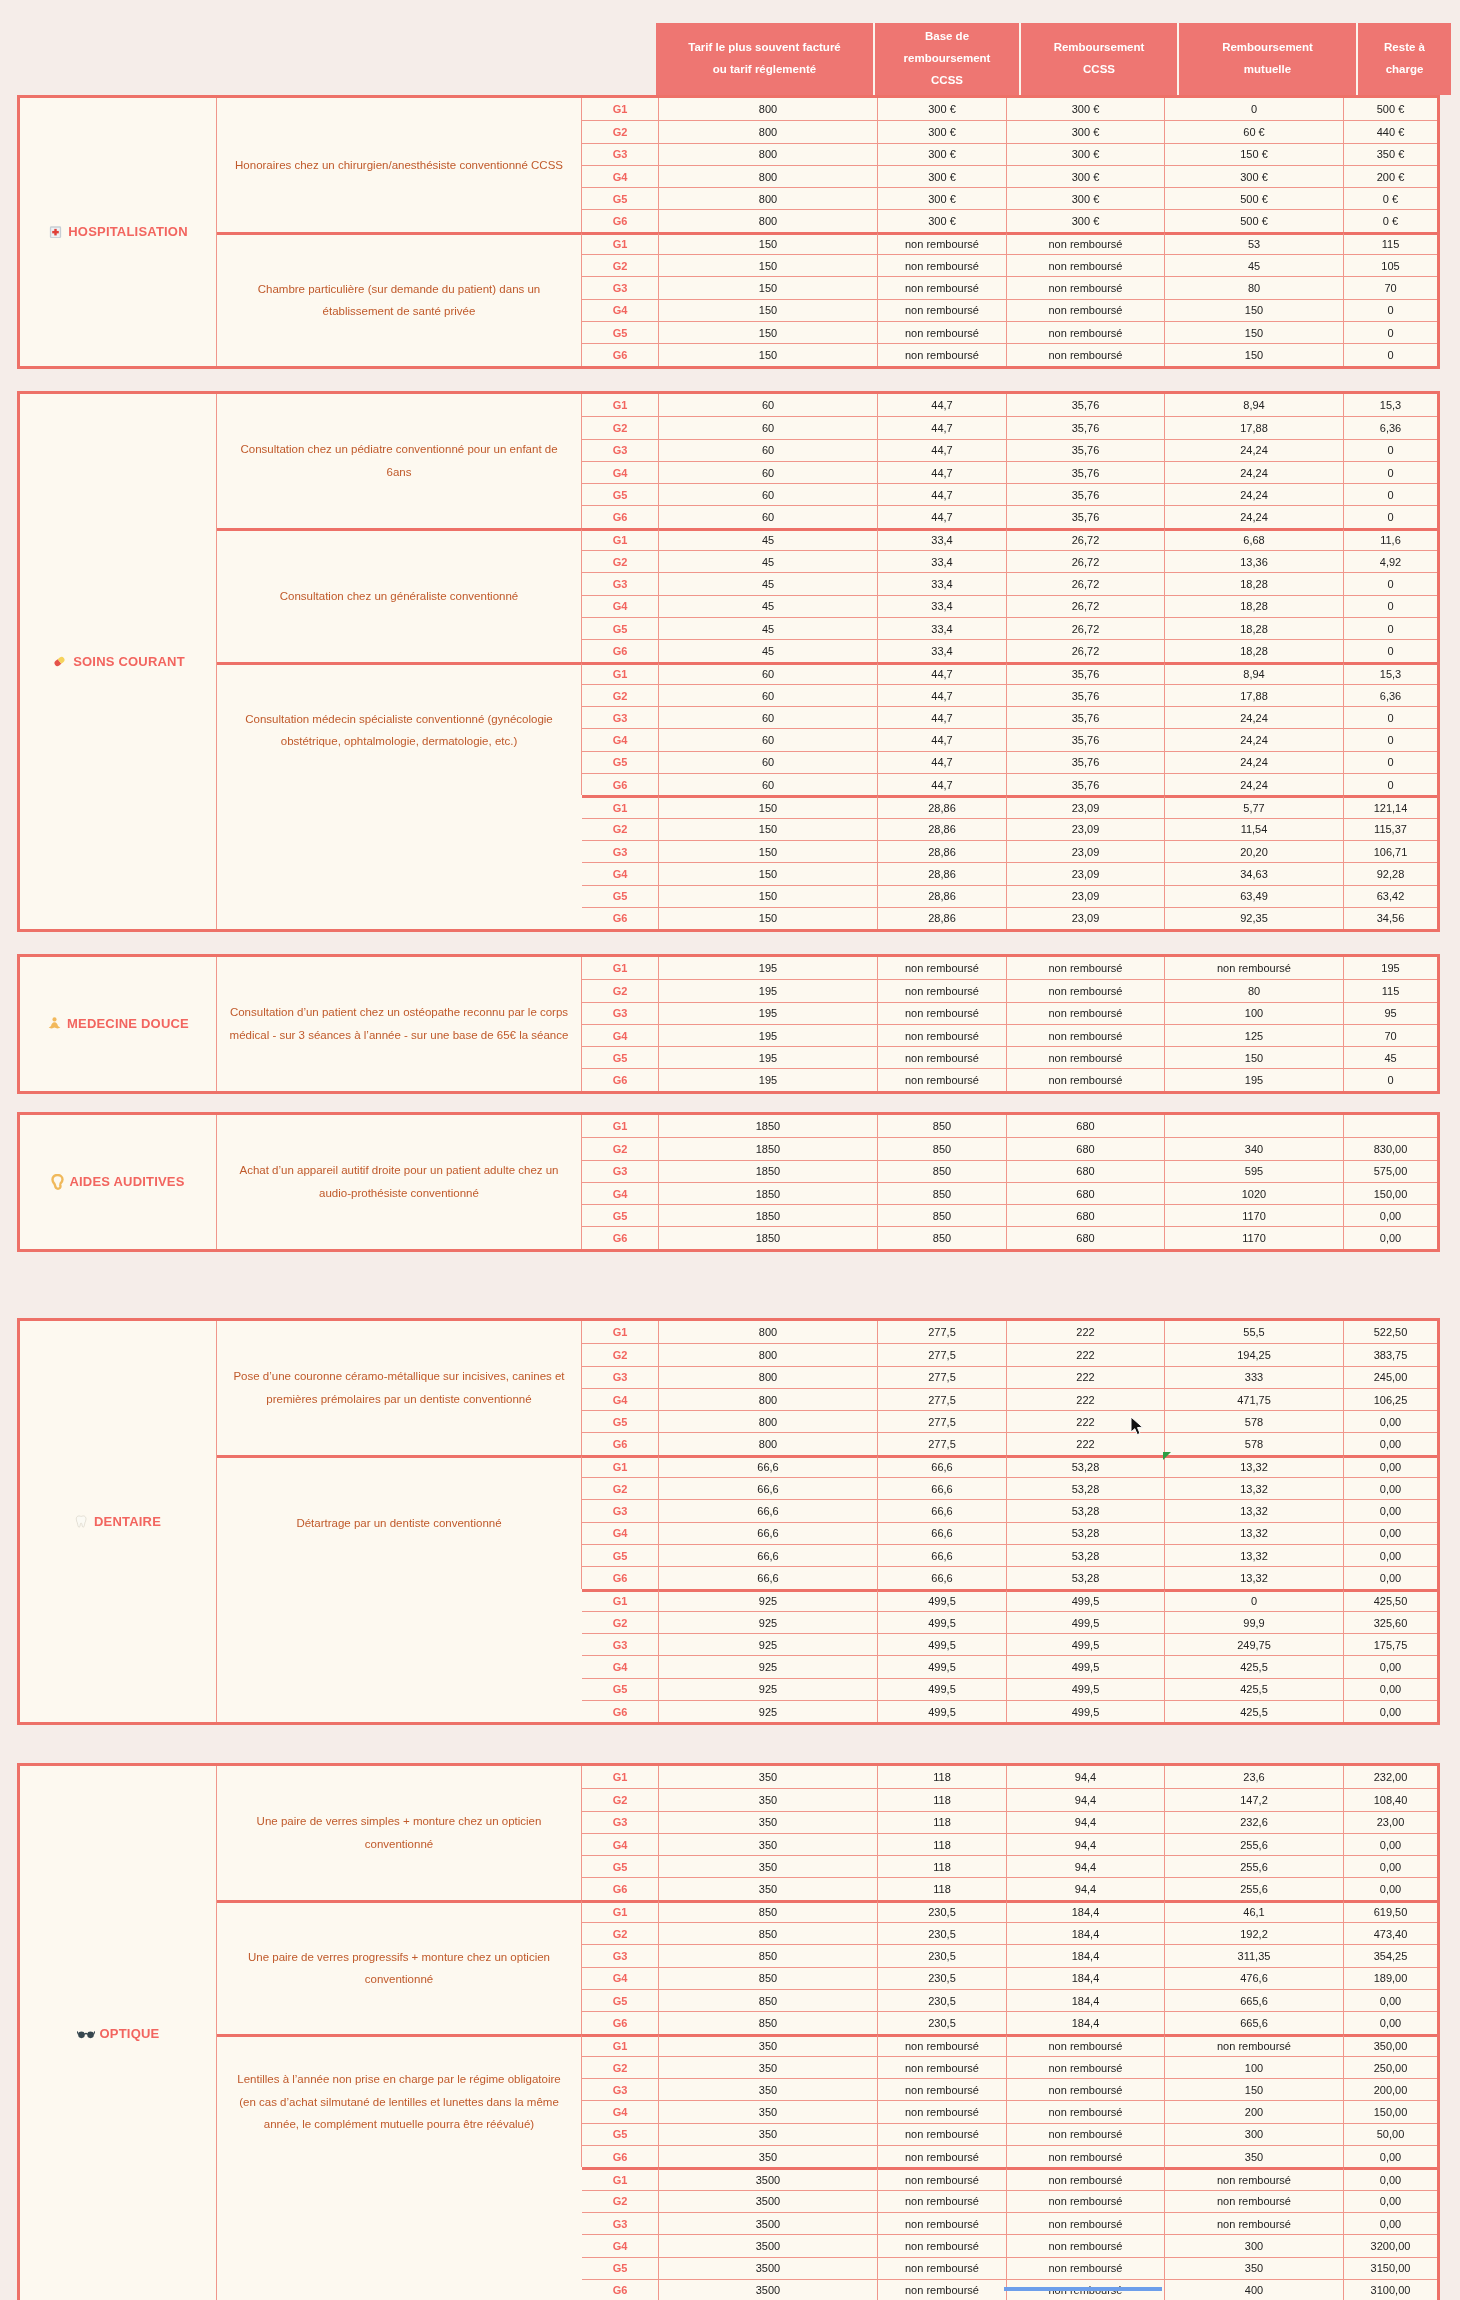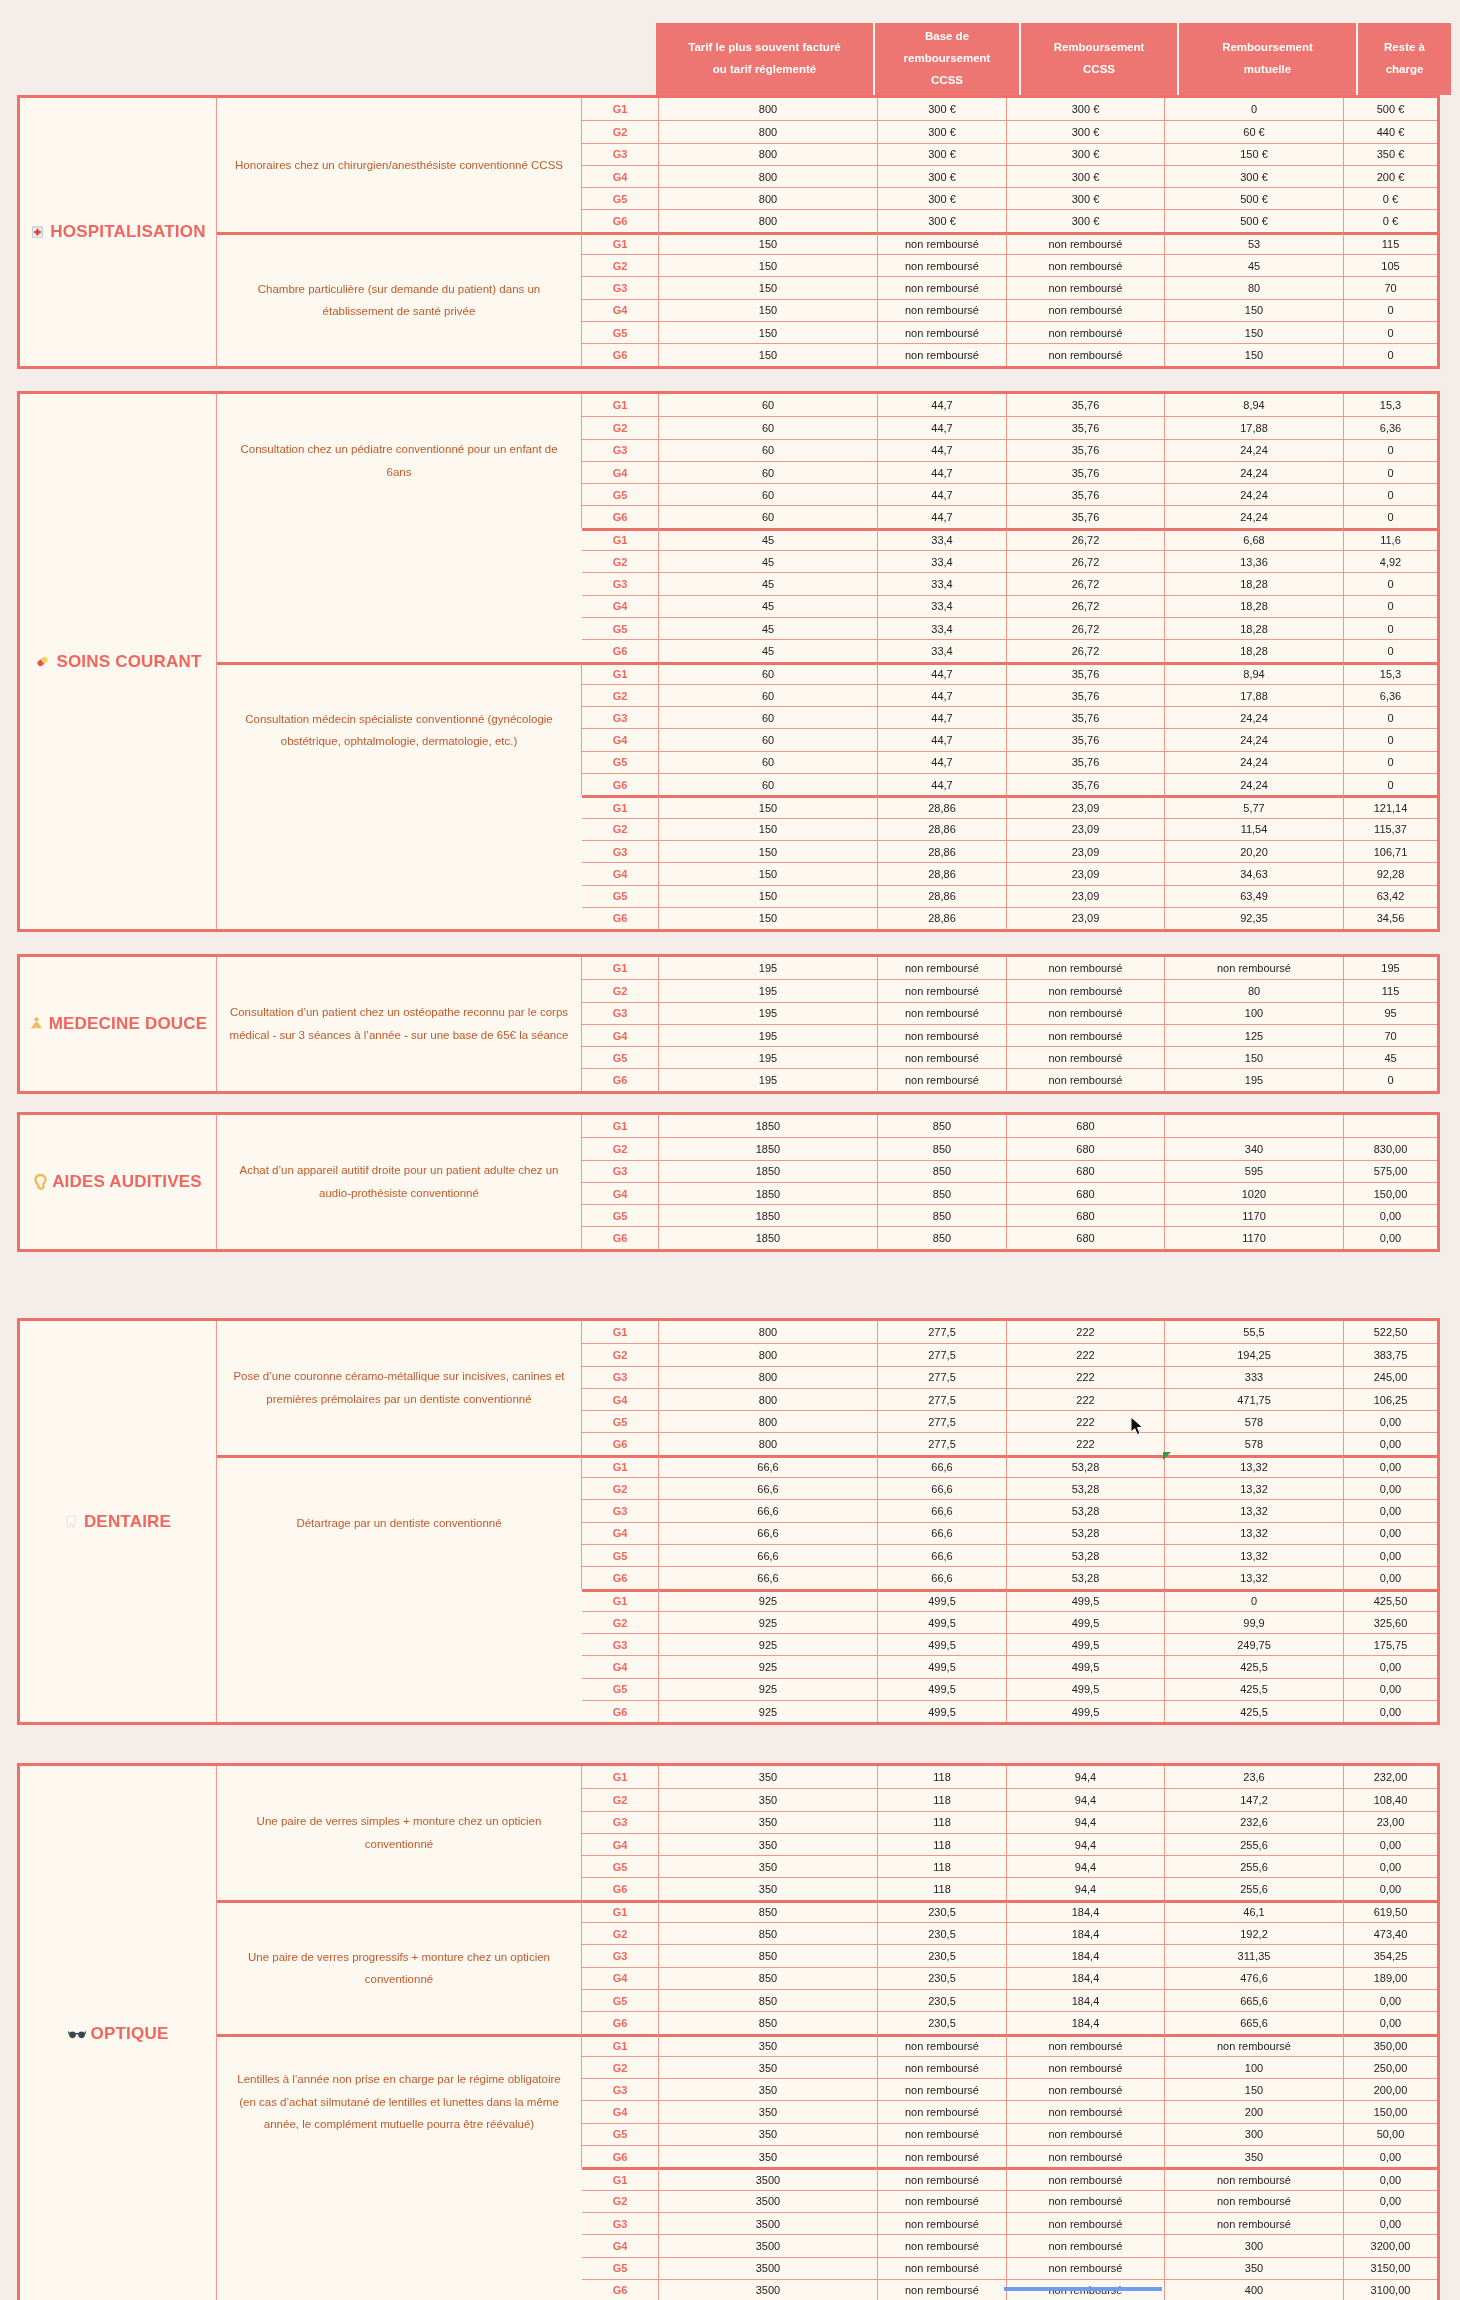--- a/index.html
+++ b/index.html
@@ -30,21 +30,21 @@
     grid-auto-rows: 22.3px;
     background: #fdf9f0;
     border: 3px solid #ed7168;
   }
   .cat-cell {
     grid-column: 1;
     display: flex; align-items: center; justify-content: center; gap: 5px;
     border-right: 1px solid #f0968b;
     padding: 0 4px;
   }
-  .cat-label { color: #f2655f; font-weight: 700; font-size: 17px; letter-spacing: .2px; white-space: nowrap; }
+  .cat-label { color: #f2655f; font-weight: 700; font-size: 13px; letter-spacing: .2px; white-space: nowrap; }
   .icon { display: inline-flex; align-items: center; }
   .desc-cell {
     grid-column: 2;
     display: flex; align-items: center; justify-content: center;
     text-align: center; padding: 4px 12px;
     color: #c05a2b; font-size: 11.5px; font-weight: 500; line-height: 1.95;
     border-right: 1px solid #f0968b;
   }
   .desc-cell b { font-weight: 700; }
   .g-cell {
@@ -217,20 +217,21 @@
       <div class="val-cell rline" style="grid-area: 5 / 5;">44,7</div>
       <div class="val-cell rline" style="grid-area: 5 / 6;">35,76</div>
       <div class="val-cell rline" style="grid-area: 5 / 7;">24,24</div>
       <div class="val-cell rline last" style="grid-area: 5 / 8;">0</div>
       <div class="g-cell rline" style="grid-row: 6;">G6</div>
       <div class="val-cell rline" style="grid-area: 6 / 4;">60</div>
       <div class="val-cell rline" style="grid-area: 6 / 5;">44,7</div>
       <div class="val-cell rline" style="grid-area: 6 / 6;">35,76</div>
       <div class="val-cell rline" style="grid-area: 6 / 7;">24,24</div>
       <div class="val-cell rline last" style="grid-area: 6 / 8;">0</div>
+      <div class="desc-cell gsep" style="grid-row: 7 / span 6;">Consultation chez un généraliste conventionné</div>
       <div class="g-cell gsep" style="grid-row: 7;">G1</div>
       <div class="val-cell gsep" style="grid-area: 7 / 4;">45</div>
       <div class="val-cell gsep" style="grid-area: 7 / 5;">33,4</div>
       <div class="val-cell gsep" style="grid-area: 7 / 6;">26,72</div>
       <div class="val-cell gsep" style="grid-area: 7 / 7;">6,68</div>
       <div class="val-cell gsep last" style="grid-area: 7 / 8;">11,6</div>
       <div class="g-cell rline" style="grid-row: 8;">G2</div>
       <div class="val-cell rline" style="grid-area: 8 / 4;">45</div>
       <div class="val-cell rline" style="grid-area: 8 / 5;">33,4</div>
       <div class="val-cell rline" style="grid-area: 8 / 6;">26,72</div>

